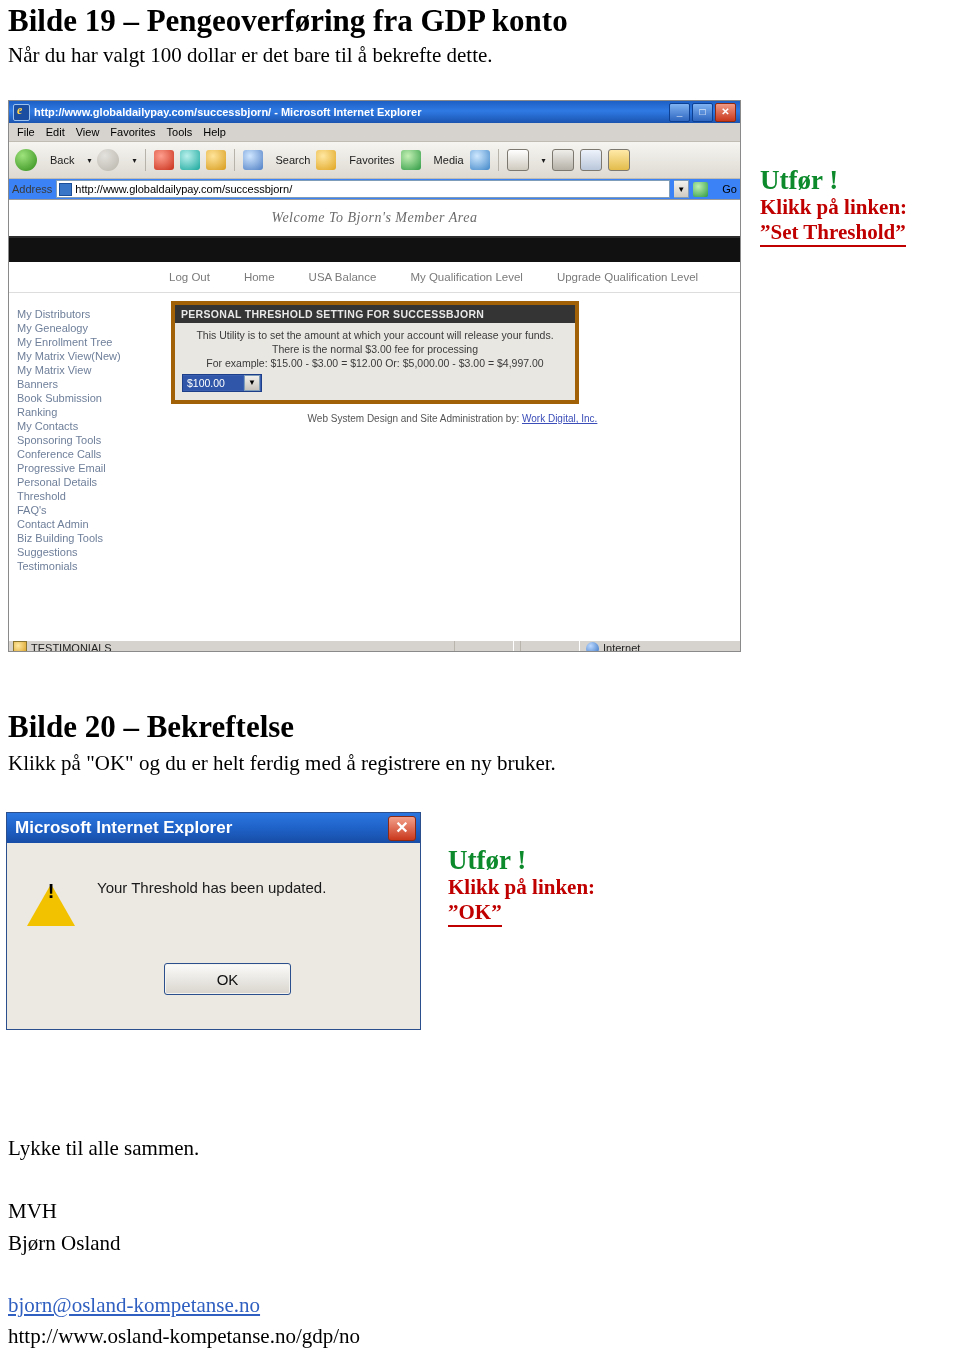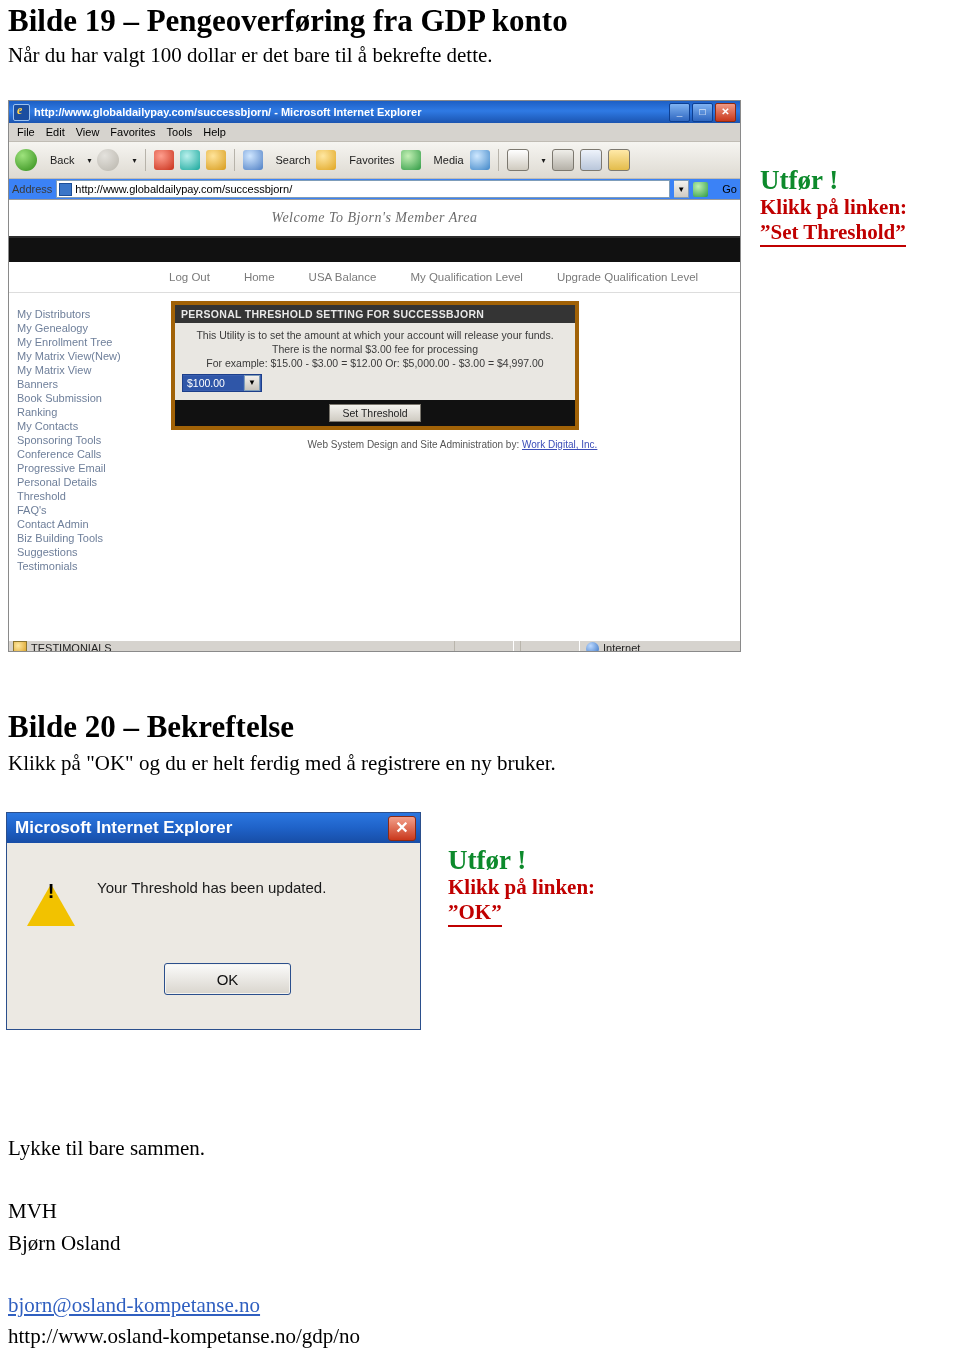--- a/index.html
+++ b/index.html
@@ -343,23 +343,20 @@
               <div>This Utility is to set the amount at which your account will release your funds.</div>
               <div>There is the normal $3.00 fee for processing</div>
               <div>For example: $15.00 - $3.00 = $12.00  Or: $5,000.00 - $3.00 = $4,997.00</div>
               <div class="sel-row">
                 <span class="sel-box">
                   <span class="val">$100.00</span>
                   <span class="arw">▼</span>
                 </span>
               </div>
             </div>
-            <div class="panel-btnrow">
-              <span class="grey-btn">Set Threshold</span>
-            </div>
           </div>
           <div class="panel-foot">
             <span>Web System Design and Site Administration by:</span>
             <a href="#">Work Digital, Inc.</a>
           </div>
         </div>
       </div>
     </div>
 
     <div class="ie-status">
@@ -402,21 +399,21 @@
       <span class="ok-btn">OK</span>
     </div>
   </div>
 
   <div id="call2">
     <div class="utfor">Utfør !</div>
     <div class="klikk">Klikk på linken:</div>
     <div><span class="linkname">”OK”</span></div>
   </div>
 
-  <p class="p-text" id="foot1">Lykke til bare sammen.</p>
+  <p class="p-text" id="foot1">Lykke til alle sammen.</p>
   <p class="p-text" id="foot2">MVH</p>
   <p class="p-text" id="foot3">Bjørn Osland</p>
   <p class="p-text" id="foot4">
     <a class="maillink" href="#">bjorn@osland-kompetanse.no</a>
   </p>
   <p class="p-text" id="foot5">http://www.osland-kompetanse.no/gdp/no</p>
 
 </div>
 
 </body></html>

